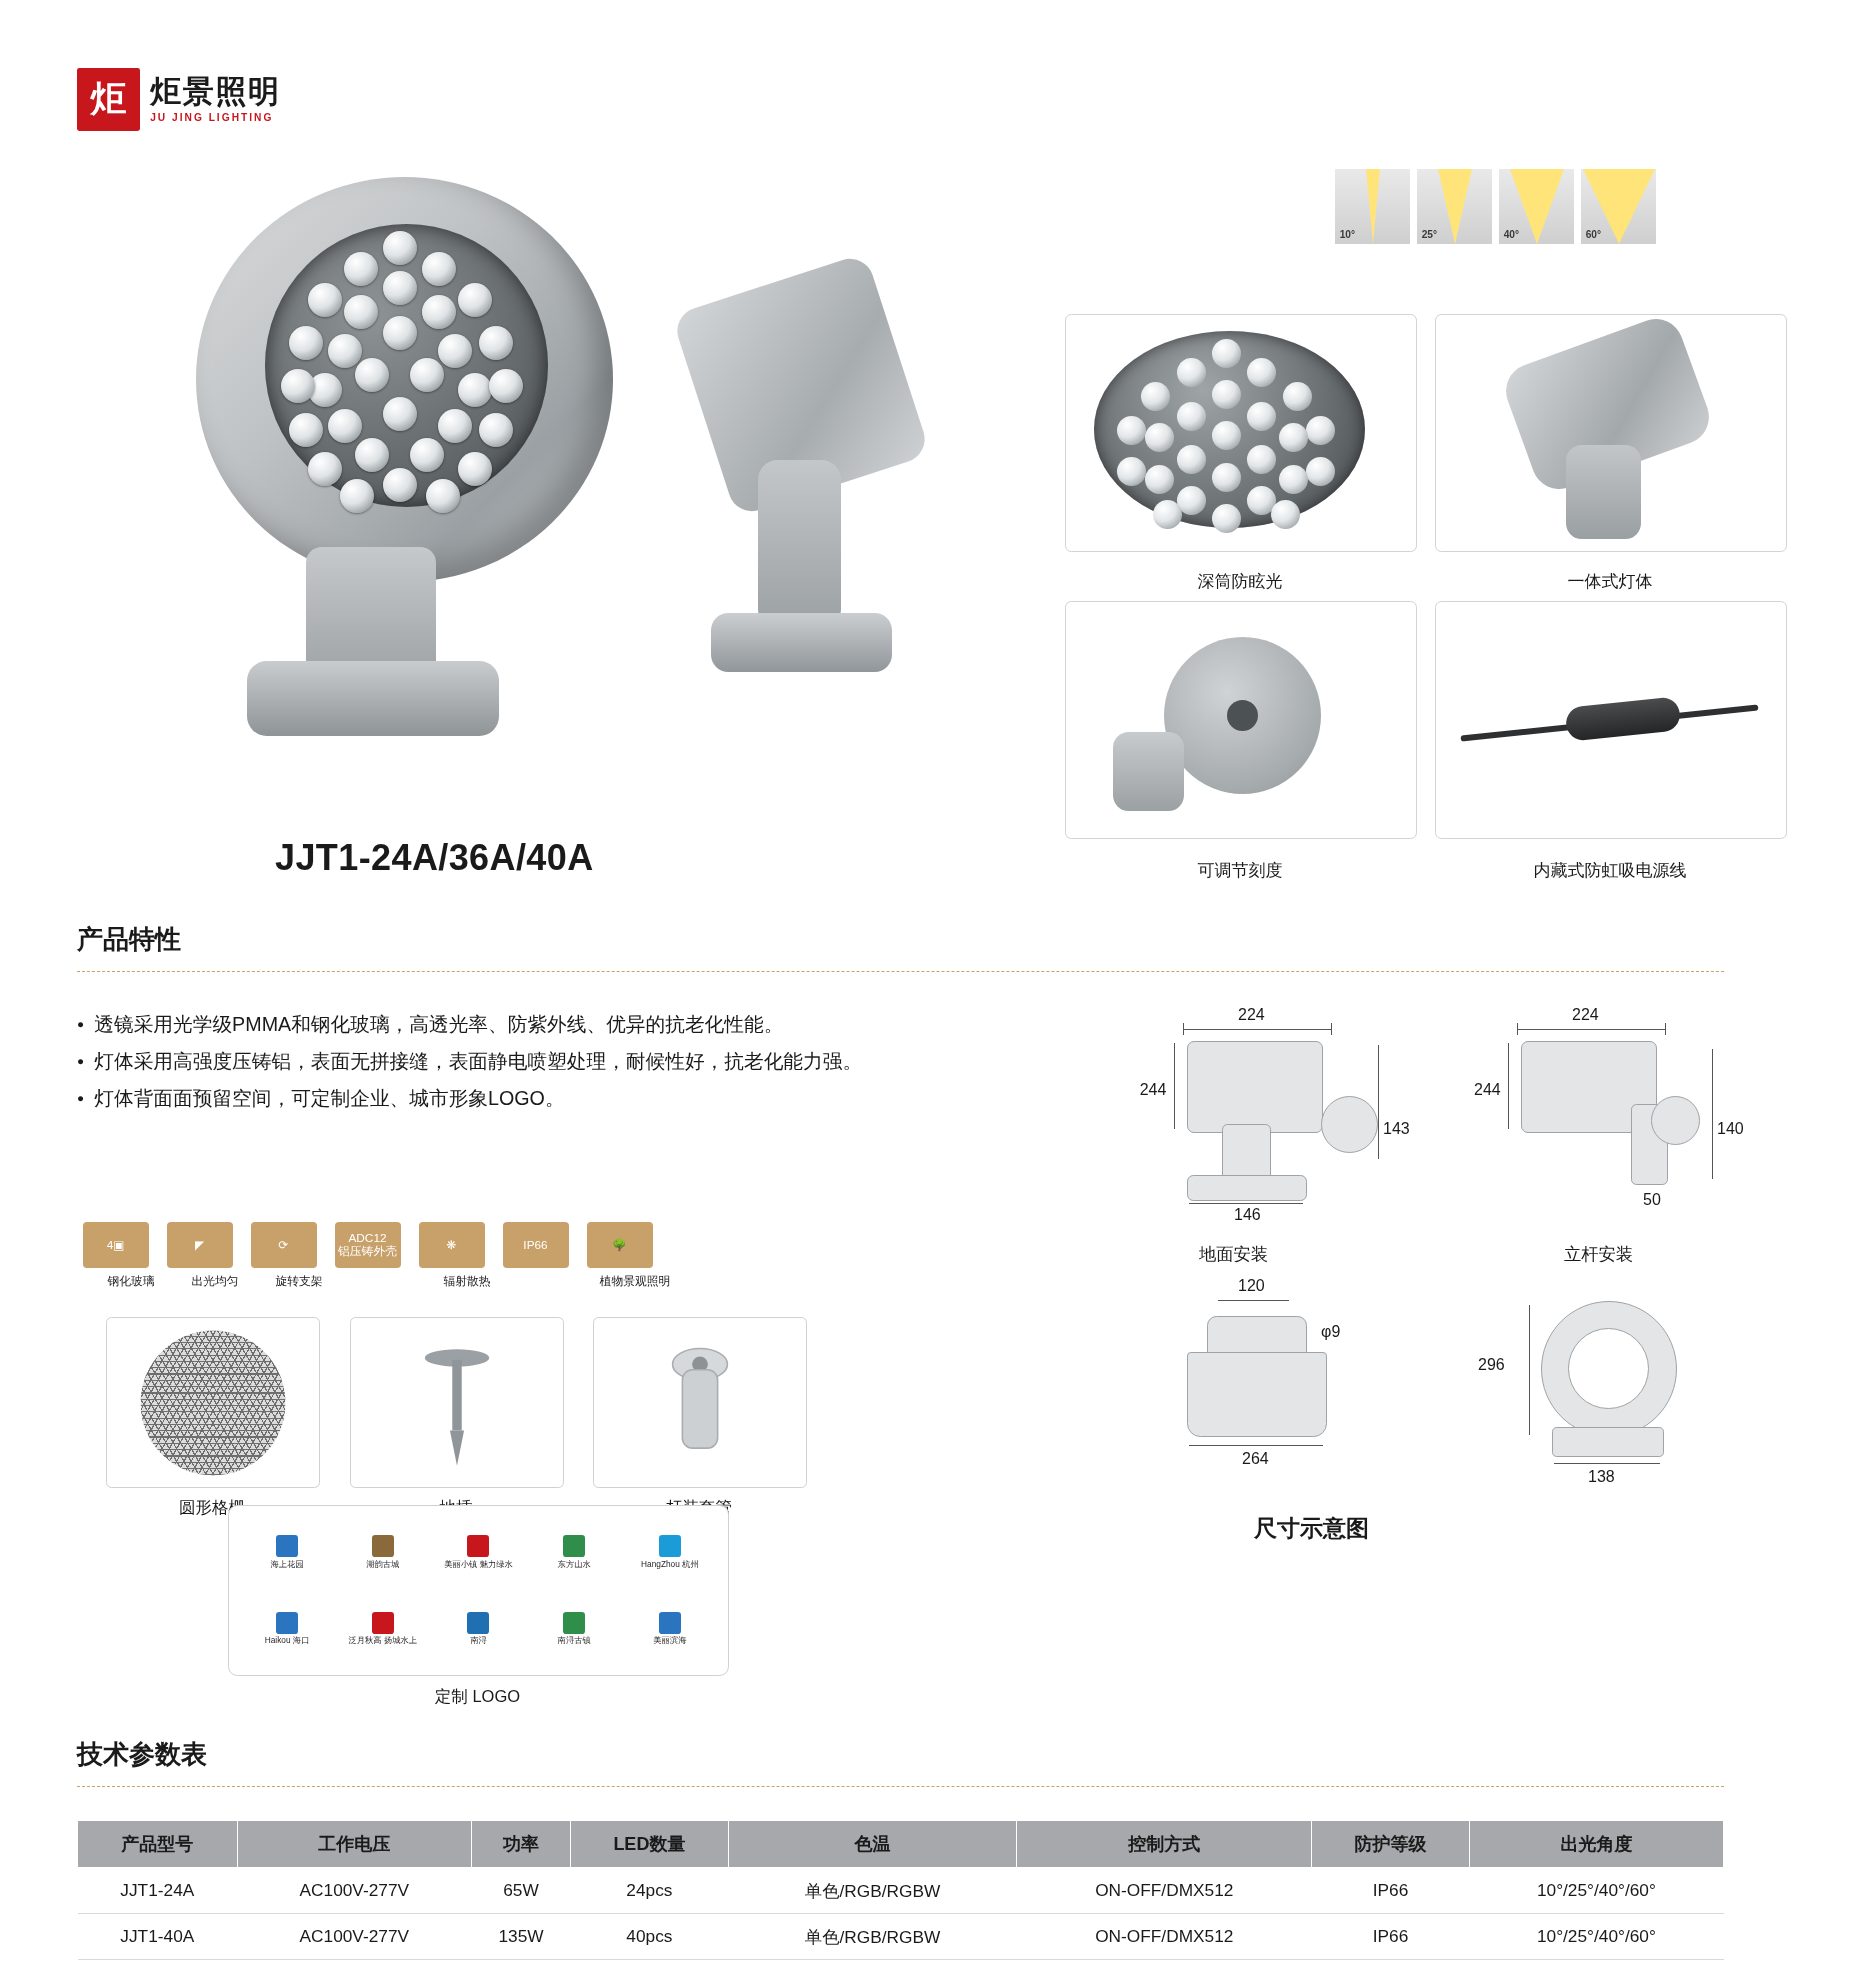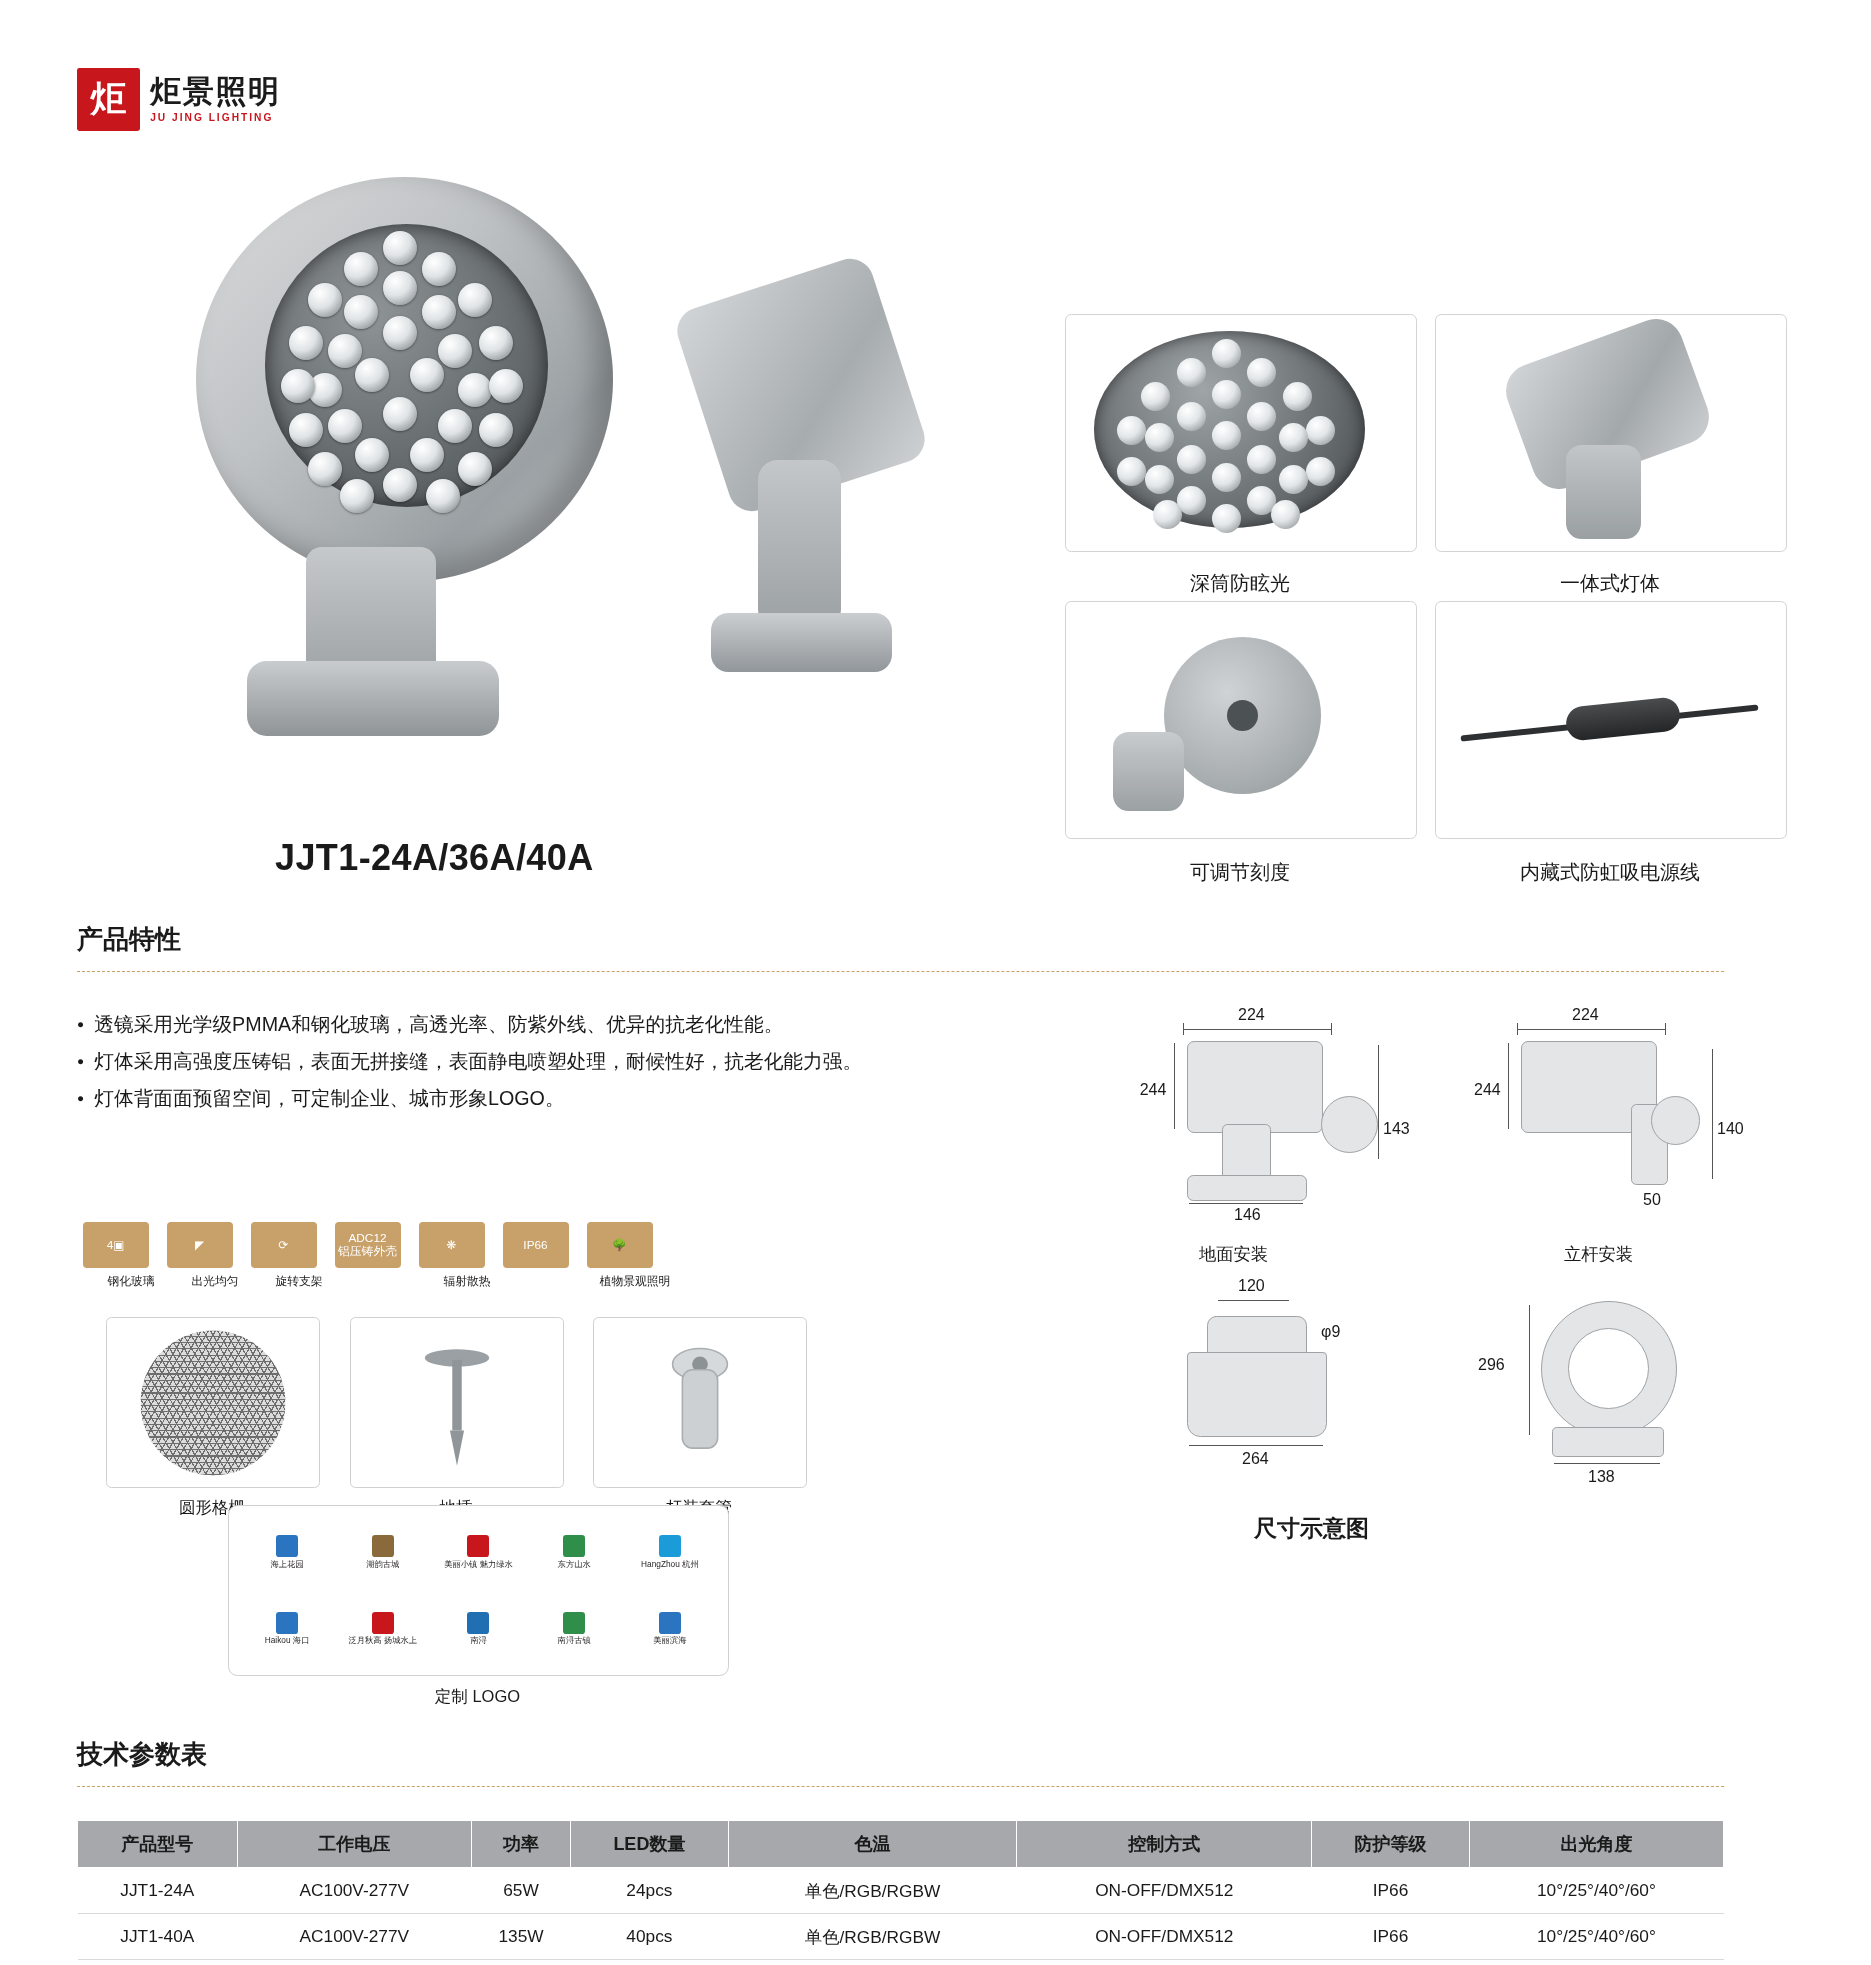--- a/index.html
+++ b/index.html
@@ -45,21 +45,21 @@
     transform:rotate(-18deg);background:linear-gradient(140deg,#d3d6d8,#a7acaf 60%,#cfd2d4);}
   .ls-stem{position:absolute;left:106px;top:181px;width:83px;height:169px;border-radius:19.7px;
     background:linear-gradient(180deg,#c4c7ca,#9ba0a3);}
   .ls-base{position:absolute;left:59px;top:334px;width:181px;height:59px;border-radius:17.3px;
     background:linear-gradient(180deg,#cbced1,#91969a);}
   .model-name{position:absolute;left:275px;top:837px;font-size:36px;font-weight:bold;color:#1a1a1a;letter-spacing:0.4px;}
 
   
   .fbox{position:absolute;border:1.2px solid #d2d3d5;border-radius:6.3px;background:#fff;overflow:hidden;}
   .fbox .inner{position:absolute;left:0;top:0;right:0;bottom:0;}
-  .fcap{position:absolute;font-size:20px;color:#1a1a1a;text-align:center;width:100%;}
+  .fcap{position:absolute;font-size:17px;color:#1a1a1a;text-align:center;width:100%;}
 
   .detail-face{position:absolute;left:27.5px;top:15.7px;width:271px;height:197px;border-radius:50%;
     background:radial-gradient(circle at 40% 30%,#9fa4a7,#5f6467 70%,#4b4f52);box-shadow:inset 0 0 15.7px rgba(0,0,0,.55);}
   .dled{position:absolute;width:29px;height:29px;border-radius:50%;
     background:radial-gradient(circle at 35% 30%,#fff,#e2e6e8 45%,#a3a8ac 80%,#767b7e);}
 
   
   .sec-title{position:absolute;font-size:26px;font-weight:bold;color:#1a1a1a;}
   .dash-line{position:absolute;height:0;border-top:1.6px dashed #c9a26a;}
 
@@ -115,20 +115,38 @@
   <div class="logo-wrap">
     <div class="logo-mark">
       <div class="glyph">炬</div>
     </div>
     <div class="logo-text">
       <div class="logo-cn">炬景照明</div>
       <div class="logo-en">JU JING LIGHTING</div>
     </div>
   </div>
 
+  <div class="beam-strip">
+    <div class="beam-box">
+      <div class="beam-cone" style="border-width:75px 7px 0 7px;"></div>
+      <div class="beam-label">10°</div>
+    </div>
+    <div class="beam-box">
+      <div class="beam-cone" style="border-width:75px 17.3px 0 17.3px;"></div>
+      <div class="beam-label">25°</div>
+    </div>
+    <div class="beam-box">
+      <div class="beam-cone" style="border-width:75px 27px 0 27px;"></div>
+      <div class="beam-label">40°</div>
+    </div>
+    <div class="beam-box">
+      <div class="beam-cone" style="border-width:75px 36px 0 36px;"></div>
+      <div class="beam-label">60°</div>
+    </div>
+  </div>
 
   <div class="hero">
     <div class="lamp-big">
       <div class="head">
         <div class="face">
           <div class="led" style="left:118px;top:7px"></div>
           <div class="led" style="left:79px;top:27.5px"></div>
           <div class="led" style="left:157px;top:27.5px"></div>
           <div class="led" style="left:43px;top:59px"></div>
           <div class="led" style="left:118px;top:47px"></div>

